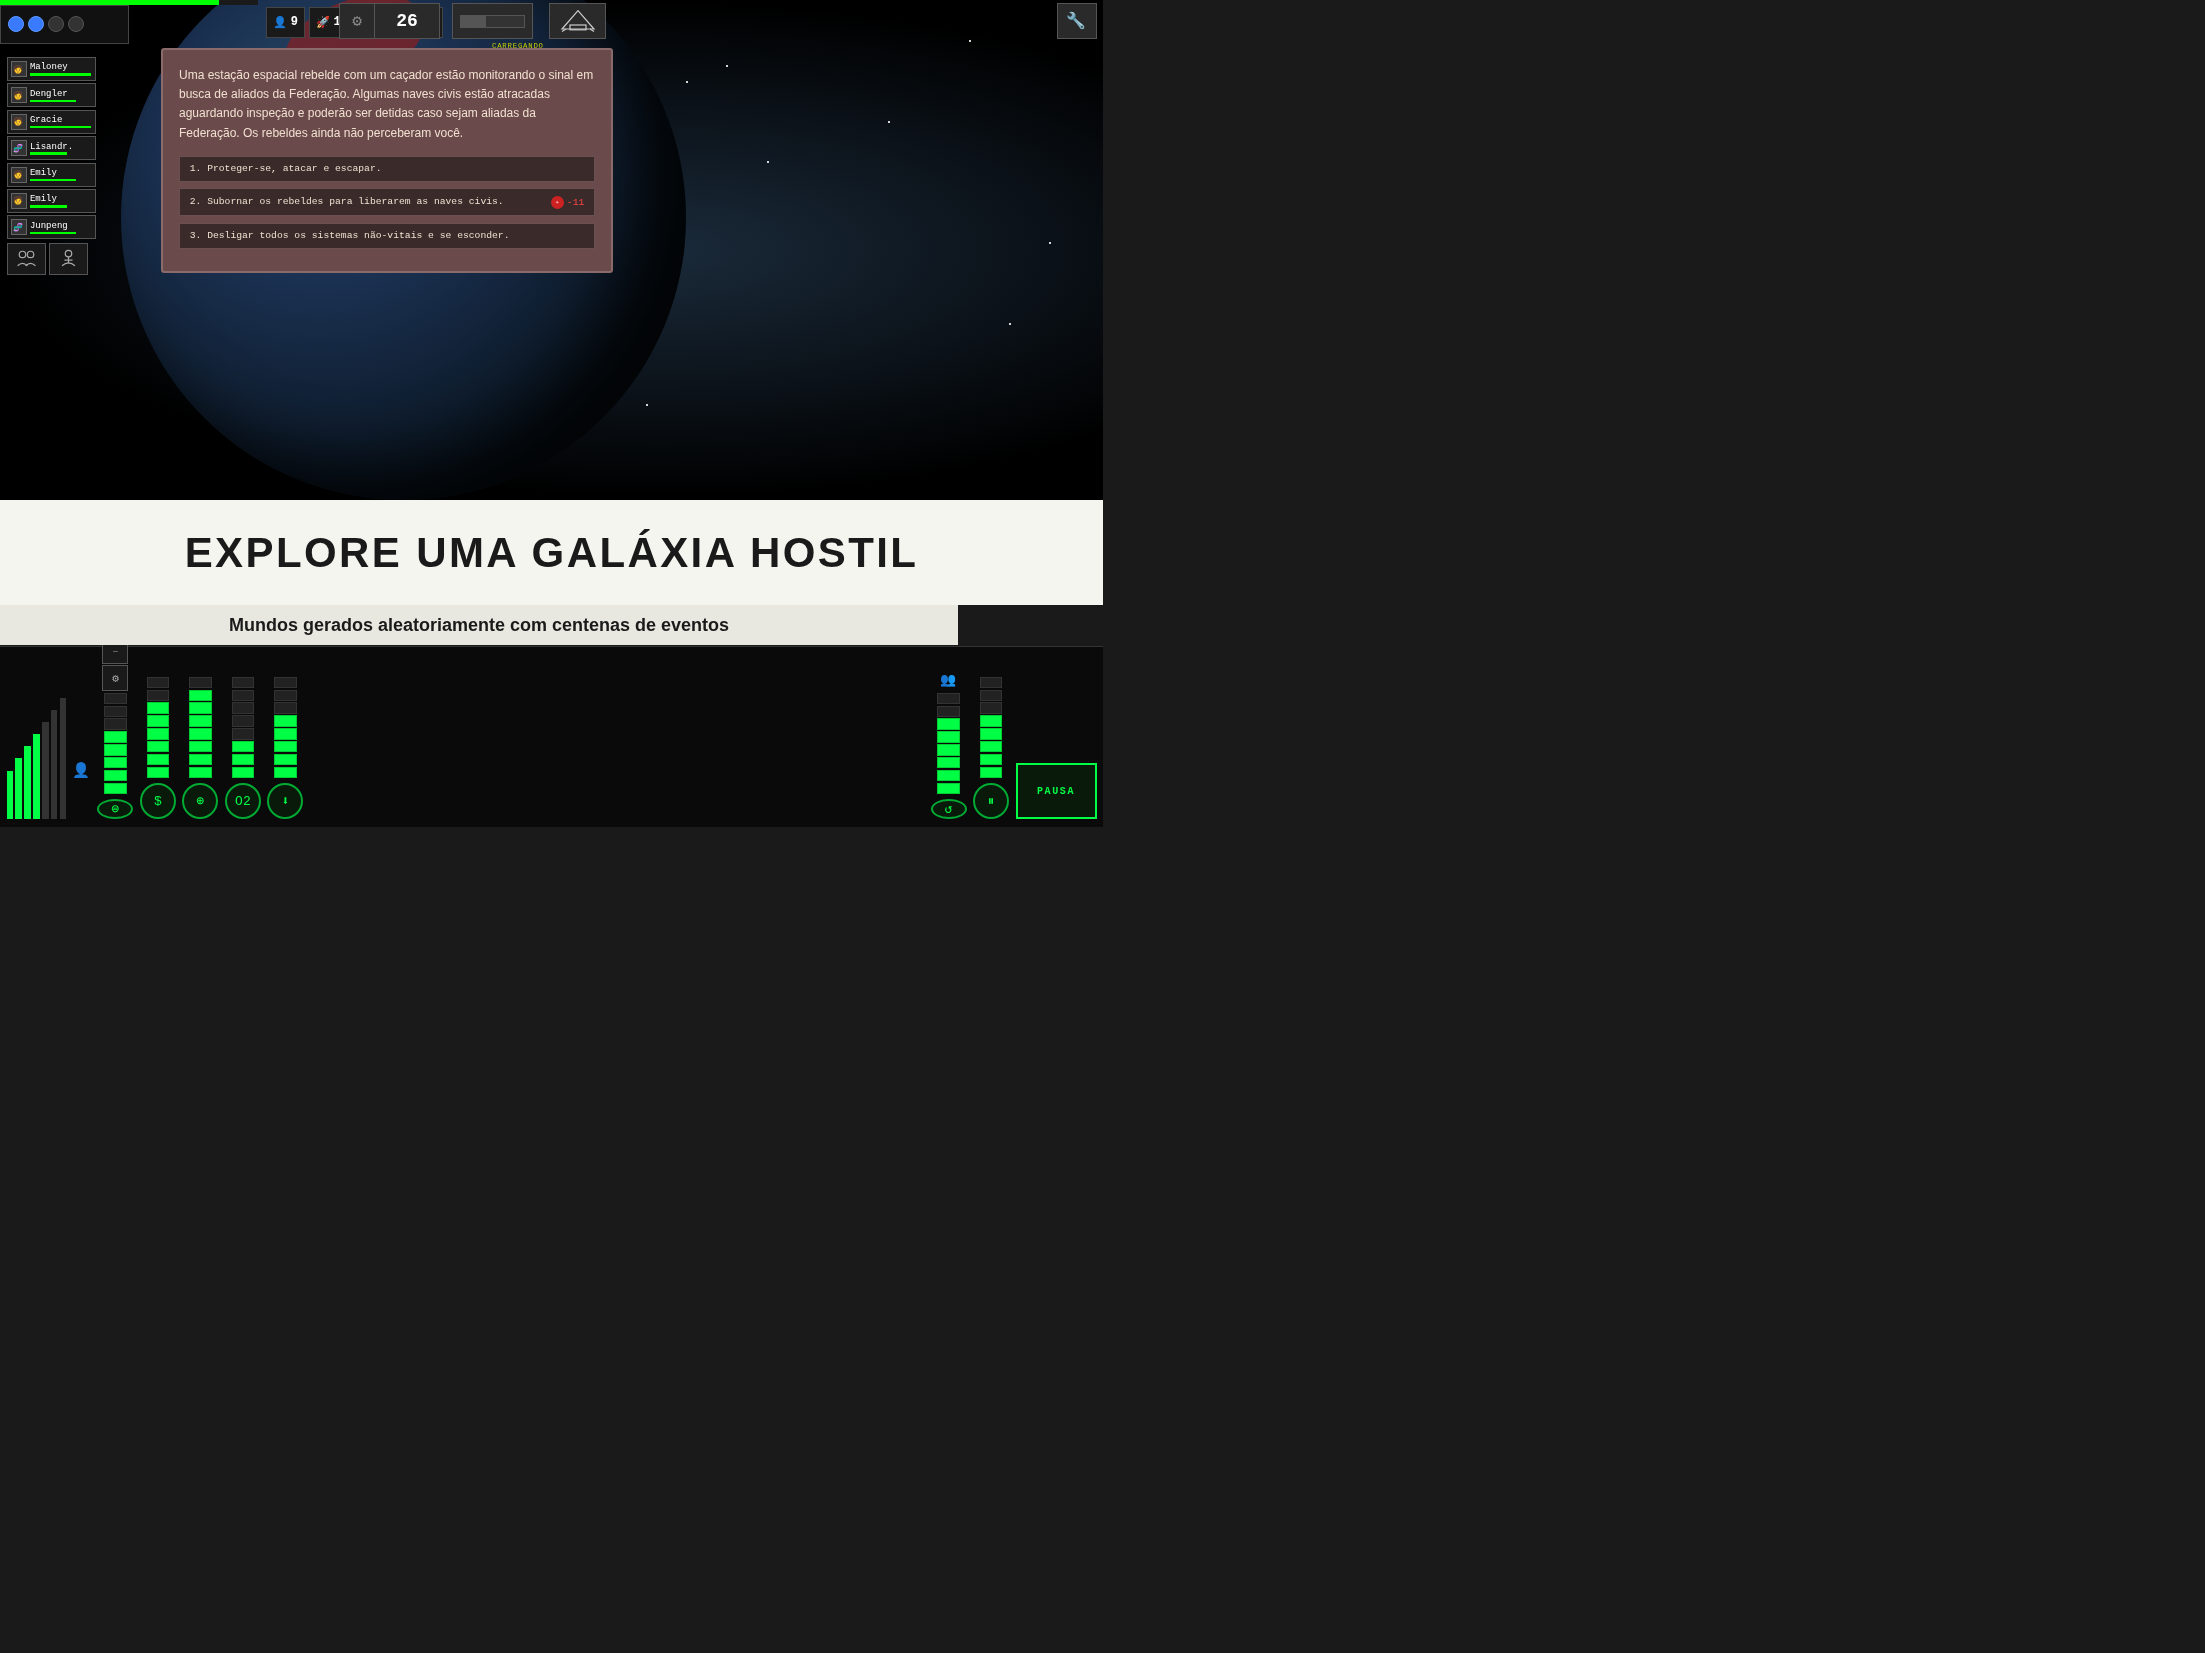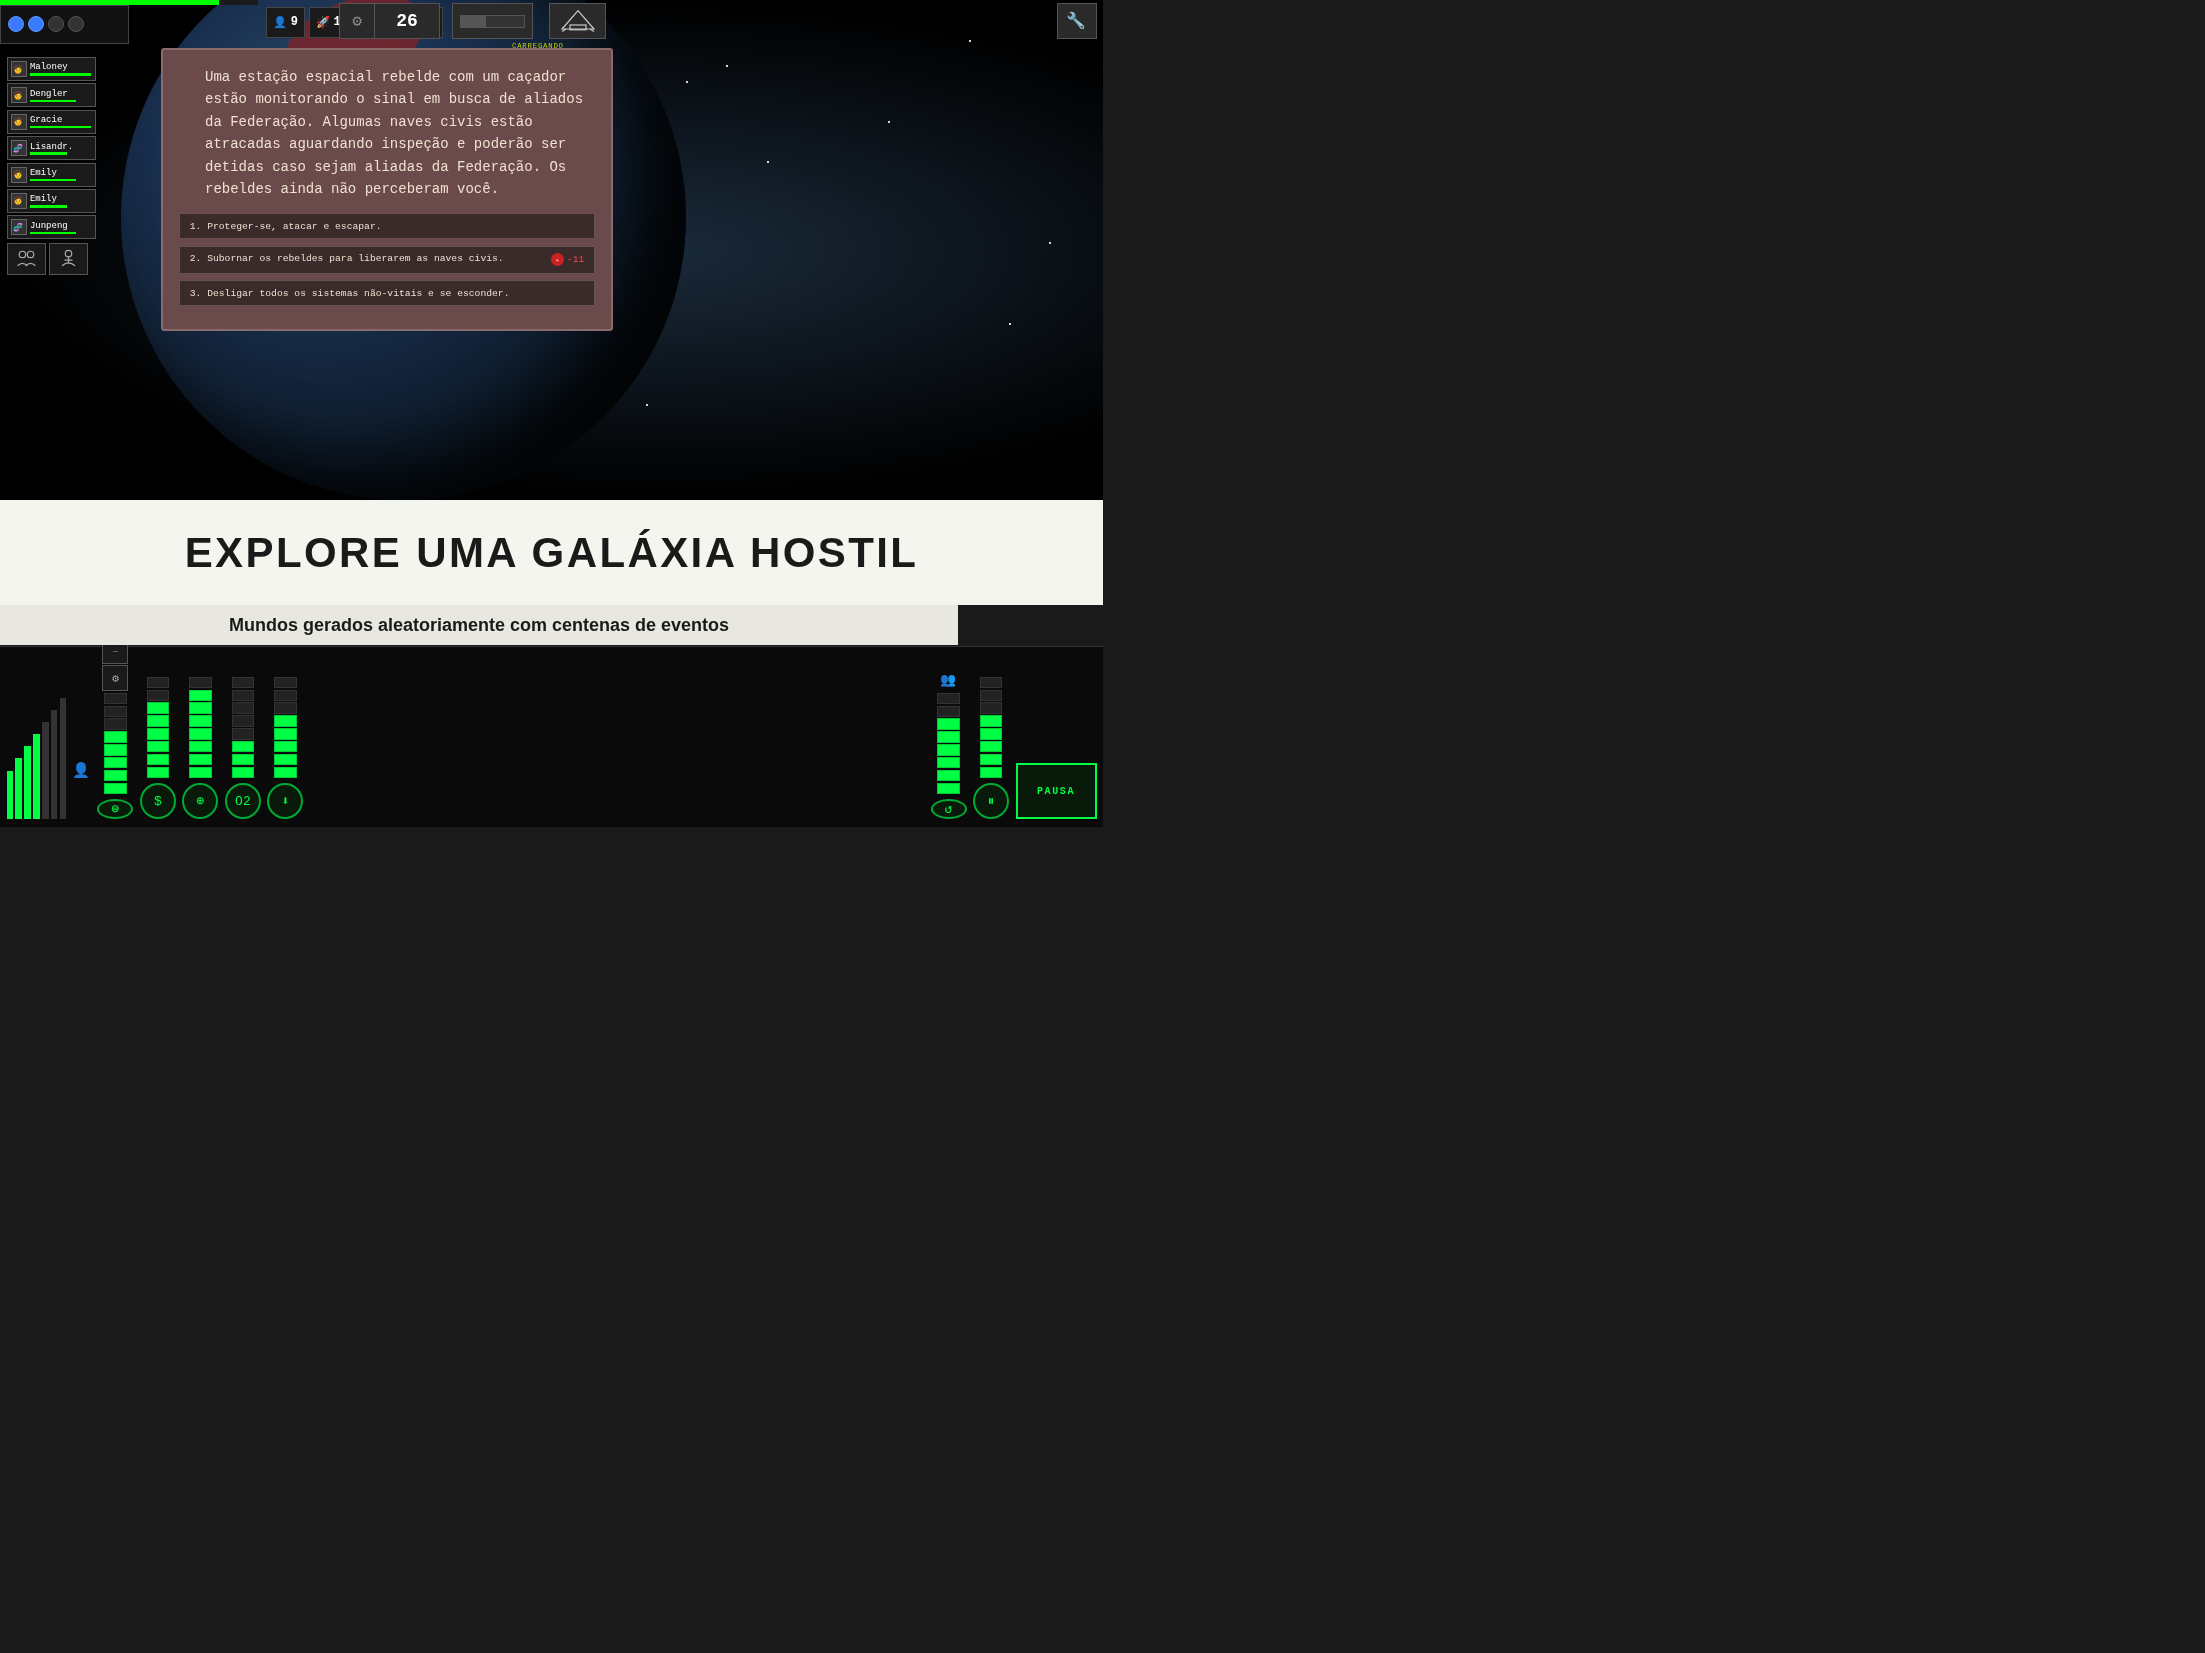--- a/index.html
+++ b/index.html
@@ -129,21 +129,21 @@
     .energy-bar-bg {
       width: 65px; height: 13px;
       background: #333;
       border: 0.8px solid #555;
     }
 
     
     #charging-label {
       position: absolute;
       top: 42px;
-      left: 512px;
+      left: 492px;
       font-size: 7.3px;
       color: #cc0;
       letter-spacing: 0.8px;
     }
 
     
     #ship-display {
       position: absolute;
       top: 3.2px;
       left: 549px;
@@ -258,25 +258,24 @@
       width: 452px;
       background: #6a4a4a;
       border: 2.4px solid #8a6a6a;
       border-radius: 3.2px;
       padding: 16px;
       z-index: 20;
     }
 
     #event-text {
       color: #f0e0d0;
-      font-size: 14px;
+      font-size: 12px;
       line-height: 1.6;
       margin-bottom: 13px;
-      font-family: Liberation Mono, monospace;
-      margin-left: 26px;
+      font-family: Liberation Sans, sans-serif;
     }
 
     .event-option {
       background: #3a2a2a;
       border: 1.6px solid #6a5050;
       padding: 6.5px 9.7px;
       margin-bottom: 6.5px;
       color: #f0e0d0;
       font-size: 9.7px;
       font-family: 'Courier New', monospace;

